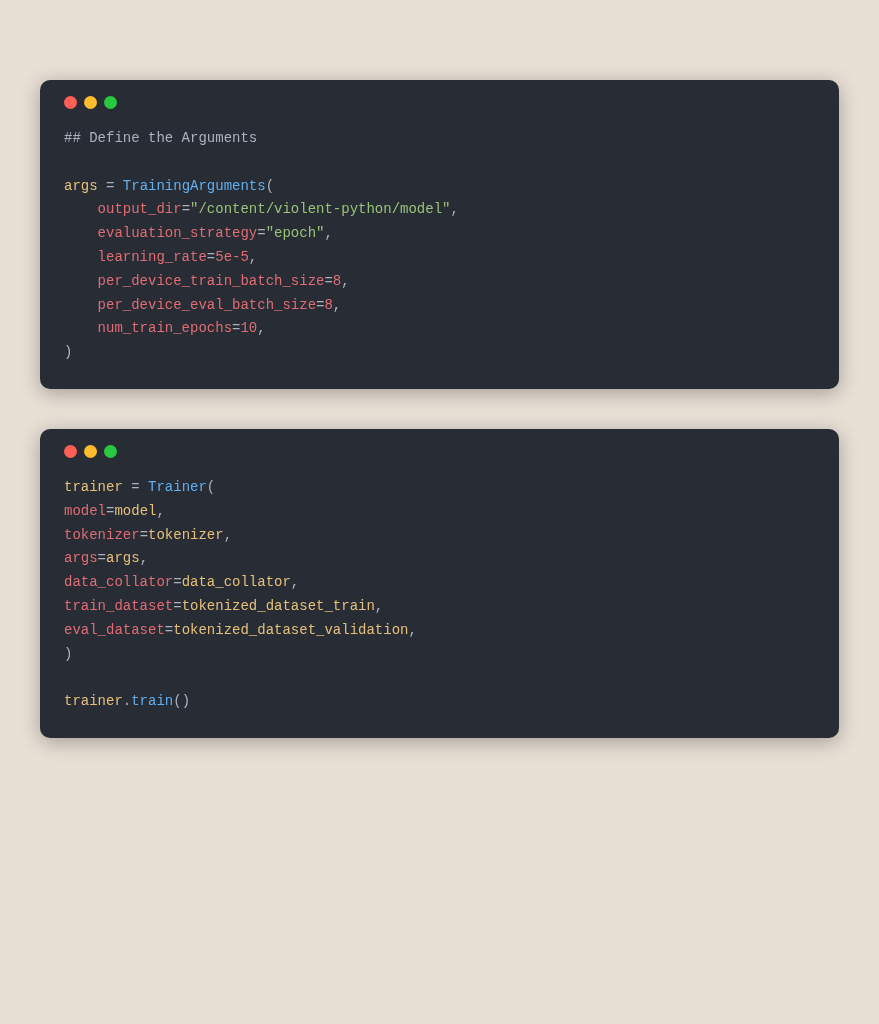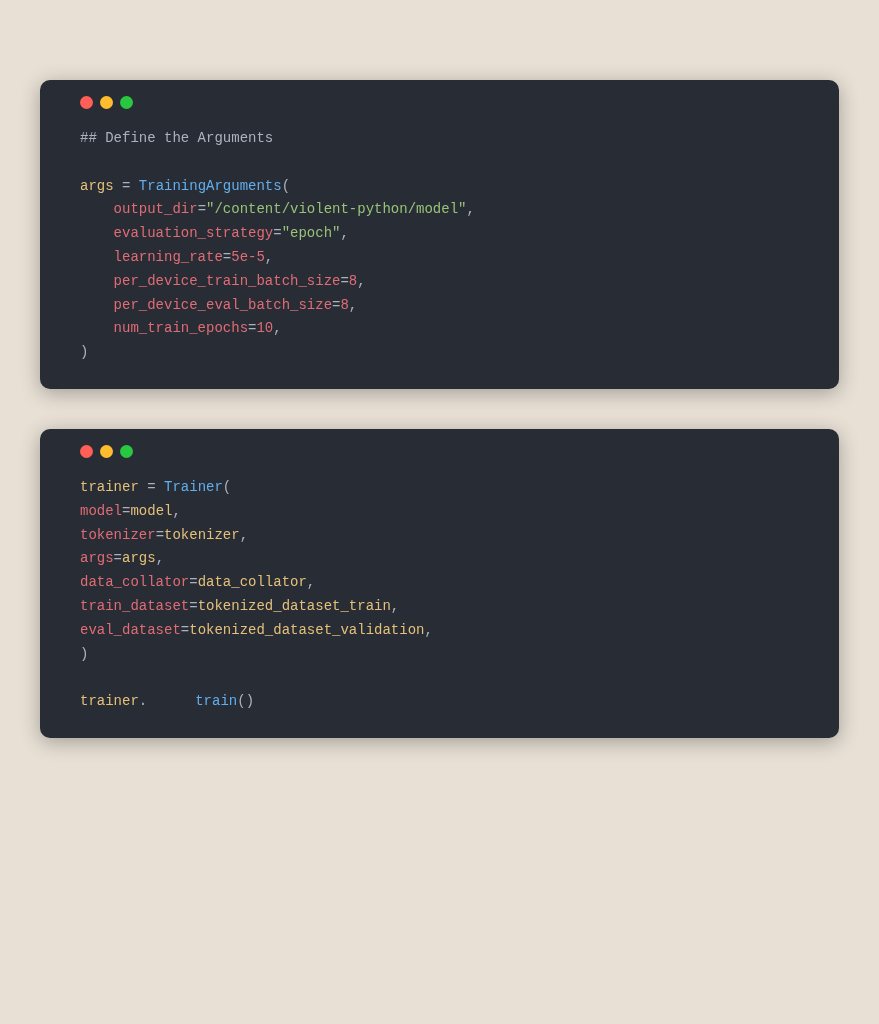--- a/index.html
+++ b/index.html
@@ -17,21 +17,21 @@
       align-items: center;
       padding: 80px 40px;
       font-family: 'Courier New', Courier, monospace;
     }
 
     .code-block {
       width: 100%;
       max-width: 800px;
       background-color: #282c34;
       border-radius: 10px;
-      padding: 16px 24px 24px 40px;
+      padding: 16px 24px 24px 24px;
       margin-bottom: 40px;
       box-shadow: 0 4px 20px rgba(0,0,0,0.3);
     }
 
     .window-controls {
       display: flex;
       align-items: center;
       gap: 7px;
       margin-bottom: 18px;
     }
@@ -53,21 +53,21 @@
     }
 
     .comment { color: #abb2bf; }
     .string { color: #98c379; }
     .number { color: #e06c75; }
     .function { color: #61afef; }
     .param { color: #e06c75; }
     .default { color: #abb2bf; }
     .variable { color: #e5c07b; }
     .punc { color: #abb2bf; }
-    .method { color: #61afef; margin-left: 48px; }
+    .method { color: #61afef; }
   </style>
 </head>
 <body>
 
 <div class="code-block">
   <div class="window-controls">
     <div class="dot dot-red"></div>
     <div class="dot dot-yellow"></div>
     <div class="dot dot-green"></div>
   </div>

